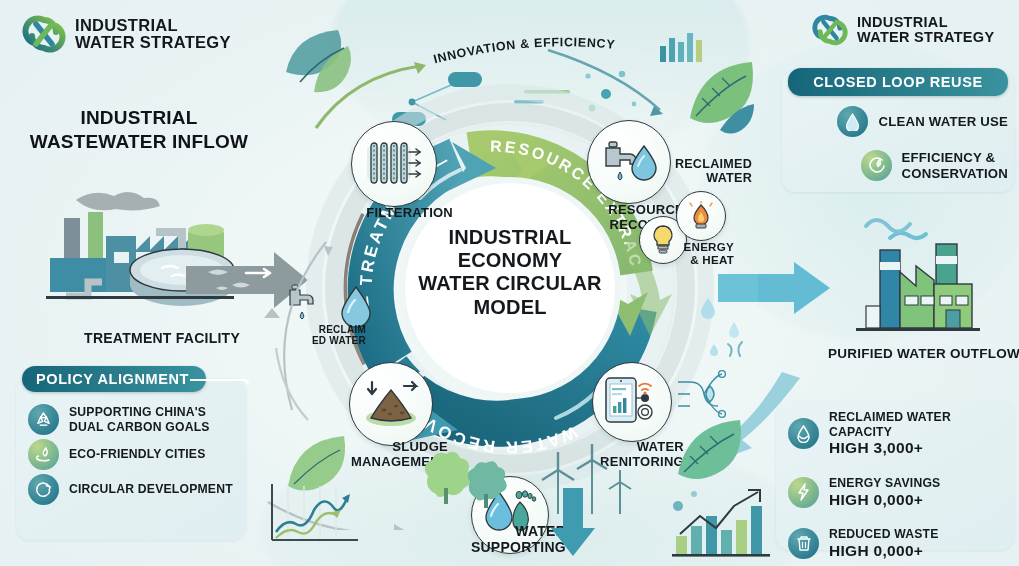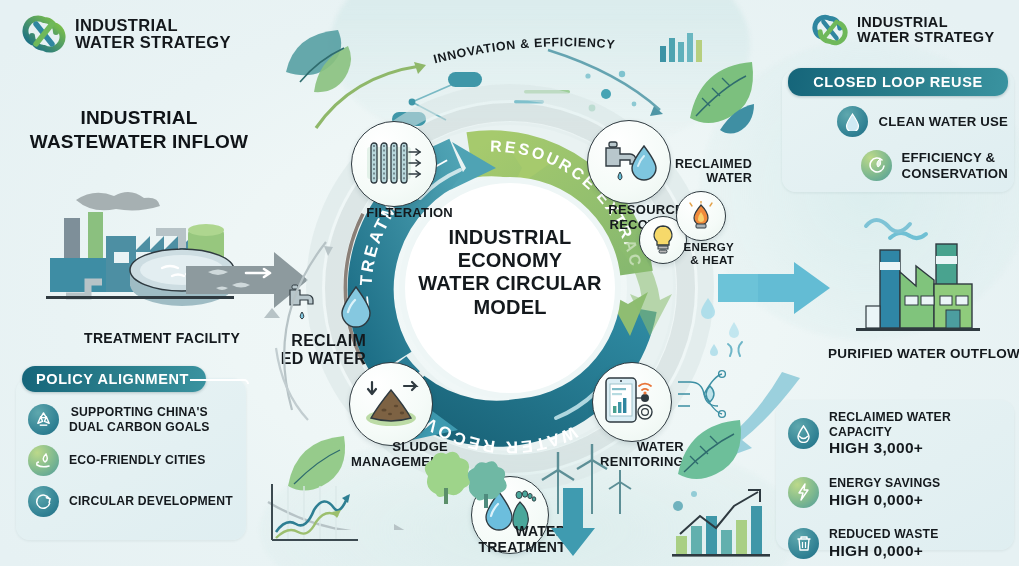--- a/index.html
+++ b/index.html
@@ -393,41 +393,41 @@
 
   <svg style="position:absolute;left:288px;top:282px;" width="36" height="42">
     <path d="M2 8 h10 v5 h8 a5 5 0 0 1 5 5 v4 h-5 v-4 h-8 v5 h-10z" fill="#b8c7cc" stroke="#2f3a40" stroke-width="1.2"></path>
     <rect x="4" y="3" width="6" height="4" rx="1.6" fill="#b8c7cc" stroke="#2f3a40" stroke-width="1"></rect>
     <path d="M14 30 q3.6 5 0 7 q-3.6 -2 0 -7z" fill="#7ec6df" stroke="#2f3a40" stroke-width="1"></path>
   </svg>
   <svg style="position:absolute;left:337px;top:284px;" width="38" height="46">
     <path d="M19 3 q14 19 14 26 a14 14 0 0 1 -28 0 q0 -7 14 -26z" fill="#85c8e0" stroke="#2f3a40" stroke-width="1.4"></path>
     <path d="M11 28 q2 -7 7 -12" stroke="#dcf2f9" stroke-width="2.4" fill="none" stroke-linecap="round"></path>
   </svg>
-  <div class="clabel" style="left:272px;top:332px;width:94px;font-size:16px;">
+  <div class="clabel" style="left:272px;top:324px;width:94px;font-size:10px;">
     <div>RECLAIM</div>
     <div>ED WATER</div>
   </div>
 
   <div class="node" style="left:471px;top:476px;width:76px;height:76px;">
     <svg width="56" height="50" viewBox="0 0 56 50">
       <path d="M17 2 q13 18 13 25 a13 13 0 0 1 -26 0 q0 -7 13 -25z" fill="#6cbedd" stroke="#2f3a40" stroke-width="1.3"></path>
       <path d="M9 26 q2 -7 7 -12" stroke="#ddf2fa" stroke-width="2.2" fill="none" stroke-linecap="round"></path>
       <path d="M38 12 q10 10 8 20 q-2 10 -9 8 q-7 -2 -6 -12 q1 -10 7 -16z" fill="#4aa79b" stroke="#2f3a40" stroke-width="1.2"></path>
       <g fill="#4aa79b" stroke="#2f3a40" stroke-width=".9">
         <ellipse cx="37" cy="5" rx="3" ry="3.6"></ellipse>
           <ellipse cx="43" cy="4" rx="2.6" ry="3.2"></ellipse>
         <ellipse cx="48" cy="6" rx="2.2" ry="2.6"></ellipse>
           <ellipse cx="52" cy="9" rx="1.8" ry="2.2"></ellipse>
       </g>
     </svg>
   </div>
   <div class="clabel" style="left:452px;top:524px;width:114px;font-size:14px;">
     <div>WATER</div>
-    <div>TREATMENT</div>
+    <div>SUPPORTING</div>
   </div>
   <svg style="position:absolute;left:549px;top:488px;" width="48" height="72">
     <path d="M14 0 h20 v40 h12 L24 68 L2 40 h12 Z" fill="#3f9bb0"></path>
   </svg>
 
   <svg style="position:absolute;left:236px;top:110px;" width="300" height="420">
     <path d="M56 300 q-26 -92 34 -168" stroke="#b7c3c6" stroke-width="2.2" fill="none"></path>
     <path d="M88 136 l9 1 l-5 9z" fill="#b7c3c6"></path>
     <path d="M40 238 q6 44 32 72" stroke="#c2cdd0" stroke-width="2.2" fill="none"></path>
     <path d="M28 208 l8 -10 l8 10z" fill="#b7c3c6"></path>
@@ -552,21 +552,21 @@
     </div>
   </div>
 
   <div class="panel" style="left:16px;top:378px;width:230px;height:162px;"></div>
   <div class="panel-hdr" style="left:22px;top:366px;width:170px;height:26px;justify-content:flex-start;padding-left:14px;">
     <span>POLICY ALIGNMENT</span>
   </div>
   <svg style="position:absolute;left:190px;top:372px;" width="62" height="14">
     <path d="M0 8 h54 a4 4 0 0 1 4 4" stroke="#ffffff" stroke-width="2" fill="none"></path>
   </svg>
-  <div class="panel-rows" style="left:28px;top:404px;width:212px;gap:10px;text-align:center;">
+  <div class="panel-rows" style="left:28px;top:404px;width:212px;gap:4px;">
     <div class="prow">
       <div class="pico teal">
         <svg width="17" height="17" viewBox="0 0 18 18">
           <g fill="none" stroke="#ffffff" stroke-width="1.5" stroke-linejoin="round">
             <path d="M9 2 l3 5 l-6 0z"></path>
               <path d="M3 13 l5 -2 l-2 -5z"></path>
               <path d="M15 13 l-5 -2 l2 -5z"></path>
             <path d="M5 15 h8"></path>
           </g>
         </svg>

